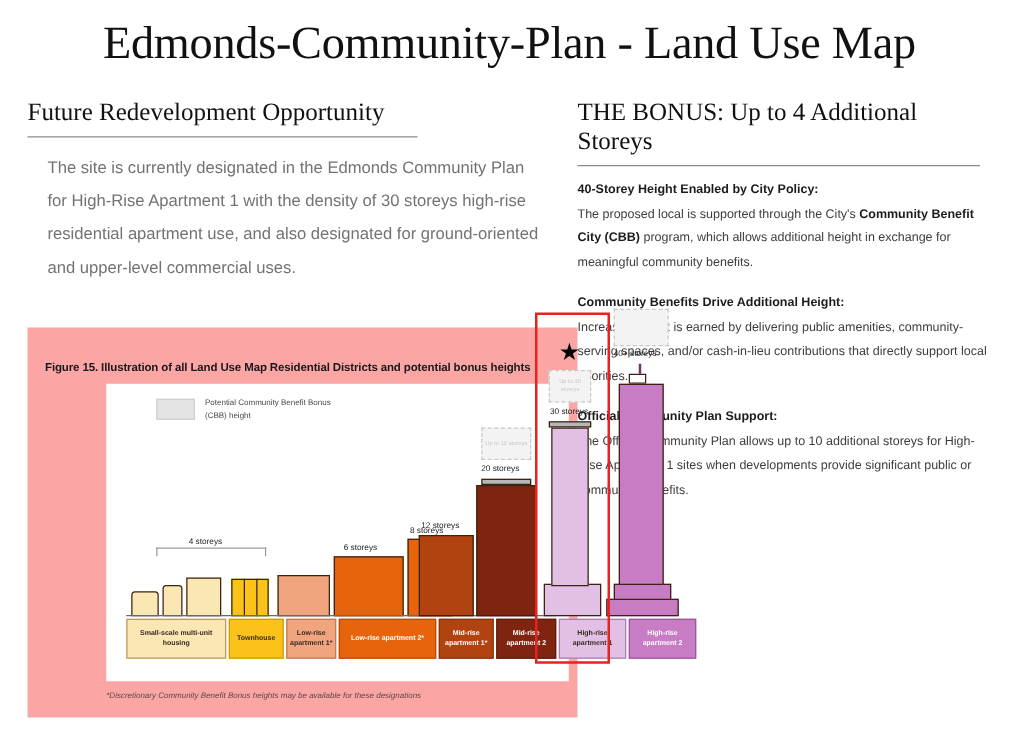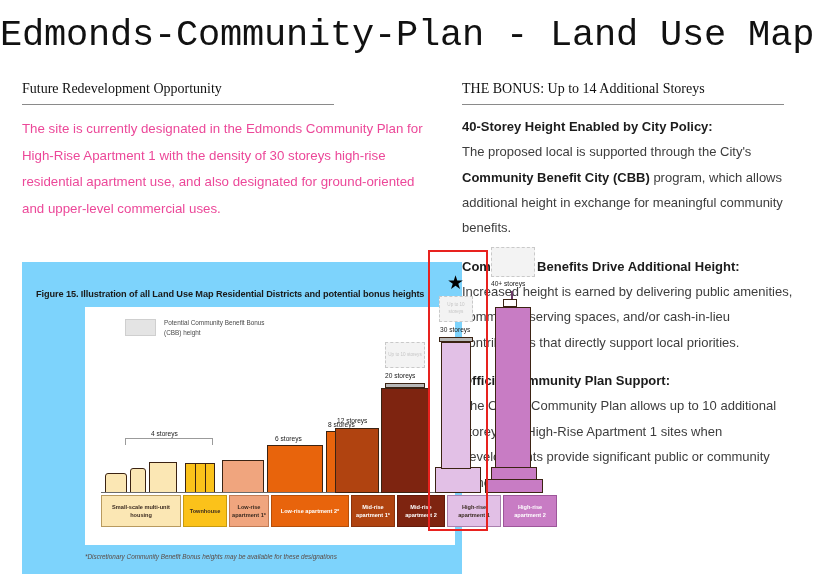--- a/index.html
+++ b/index.html
@@ -6,59 +6,60 @@
   html, body { margin: 0; padding: 0; }
   body {
     width: 815px; height: 588px;
     background: #ffffff;
     font-family: "Liberation Sans", sans-serif;
     color: #2e2e2e;
     overflow: hidden;
     position: relative;
   }
   #page-title {
-    font-family: Liberation Mono, monospace;
+    text-align: center;
+    font-family: Liberation Serif, serif;
     font-size: 37px;
     font-weight: 400;
     color: #111111;
     letter-spacing: -0.2px;
     margin: 14px 0 0 0;
     line-height: 1.15;
   }
   .columns { display: flex; padding: 0 22px 0 22px; margin-top: 22px; }
   .col-left { width: 440px; padding-right: 28px; }
   .col-right { width: 331px; }
   .section-head {
     font-family: "Liberation Serif", serif;
-    font-size: 14px;
+    font-size: 20px;
     font-weight: 400;
     color: #111111;
     padding-bottom: 5px;
     margin: 0;
     display: inline-block;
   }
   .head-rule { height: 1.5px; background: #8a8a8a; margin-top: 2px; }
   .col-left .head-rule { width: 312px; }
   .col-right .head-rule { width: 322px; }
   .body-text {
     font-size: 13.3px;
     line-height: 2.0;
-    color: #ec4899;
-    margin: 11px 0 0 0;
+    color: #737373;
+    margin: 11px 0 0 16px;
   }
   .col-right .body-text { margin-top: 9px; }
-  .para { margin: 0 0 13px 0; font-size: 13px; line-height: 1.95; color: #3d3d3d; }
+  .para { margin: 0 0 13px 0; font-size: 10px; line-height: 1.95; color: #3d3d3d; }
   .para b { color: #1c1c1c; font-weight: 700; }
 
   
   #figure {
     position: absolute;
     left: 22px; top: 262px;
     width: 440px; height: 312px;
-    background: #7dd3fc;
+    background: #fca5a5;
   }
   .fig-caption {
     position: absolute; left: 14px; top: 27px;
     font-size: 9.2px; font-weight: 700; color: #1a1a1a;
     letter-spacing: -0.1px; white-space: nowrap;
   }
   .fig-panel {
     position: absolute; left: 63px; top: 45px;
     width: 370px; height: 238px;
     background: #ffffff;
@@ -123,21 +124,21 @@
   <div class="col-left">
     <div>
       <div class="section-head">Future Redevelopment Opportunity</div>
       <div class="head-rule"></div>
     </div>
     <p class="body-text">The site is currently designated in the Edmonds Community Plan for High-Rise Apartment 1 with the density of 30 storeys high-rise residential apartment use, and also designated for ground-oriented and upper-level commercial uses.</p>
   </div>
 
   <div class="col-right">
     <div>
-      <div class="section-head">THE BONUS: Up to 14 Additional Storeys</div>
+      <div class="section-head">THE BONUS: Up to 4 Additional Storeys</div>
       <div class="head-rule"></div>
     </div>
 
     <p class="para body-text">
       <b>40-Storey Height Enabled by City Policy:</b><br>
       <span> The proposed local is supported through the City's </span><b>Community Benefit City (CBB)</b><span> program, which allows additional height in exchange for meaningful community benefits.</span>
     </p>
 
     <p class="para body-text">
       <b>Community Benefits Drive Additional Height:</b><br>

